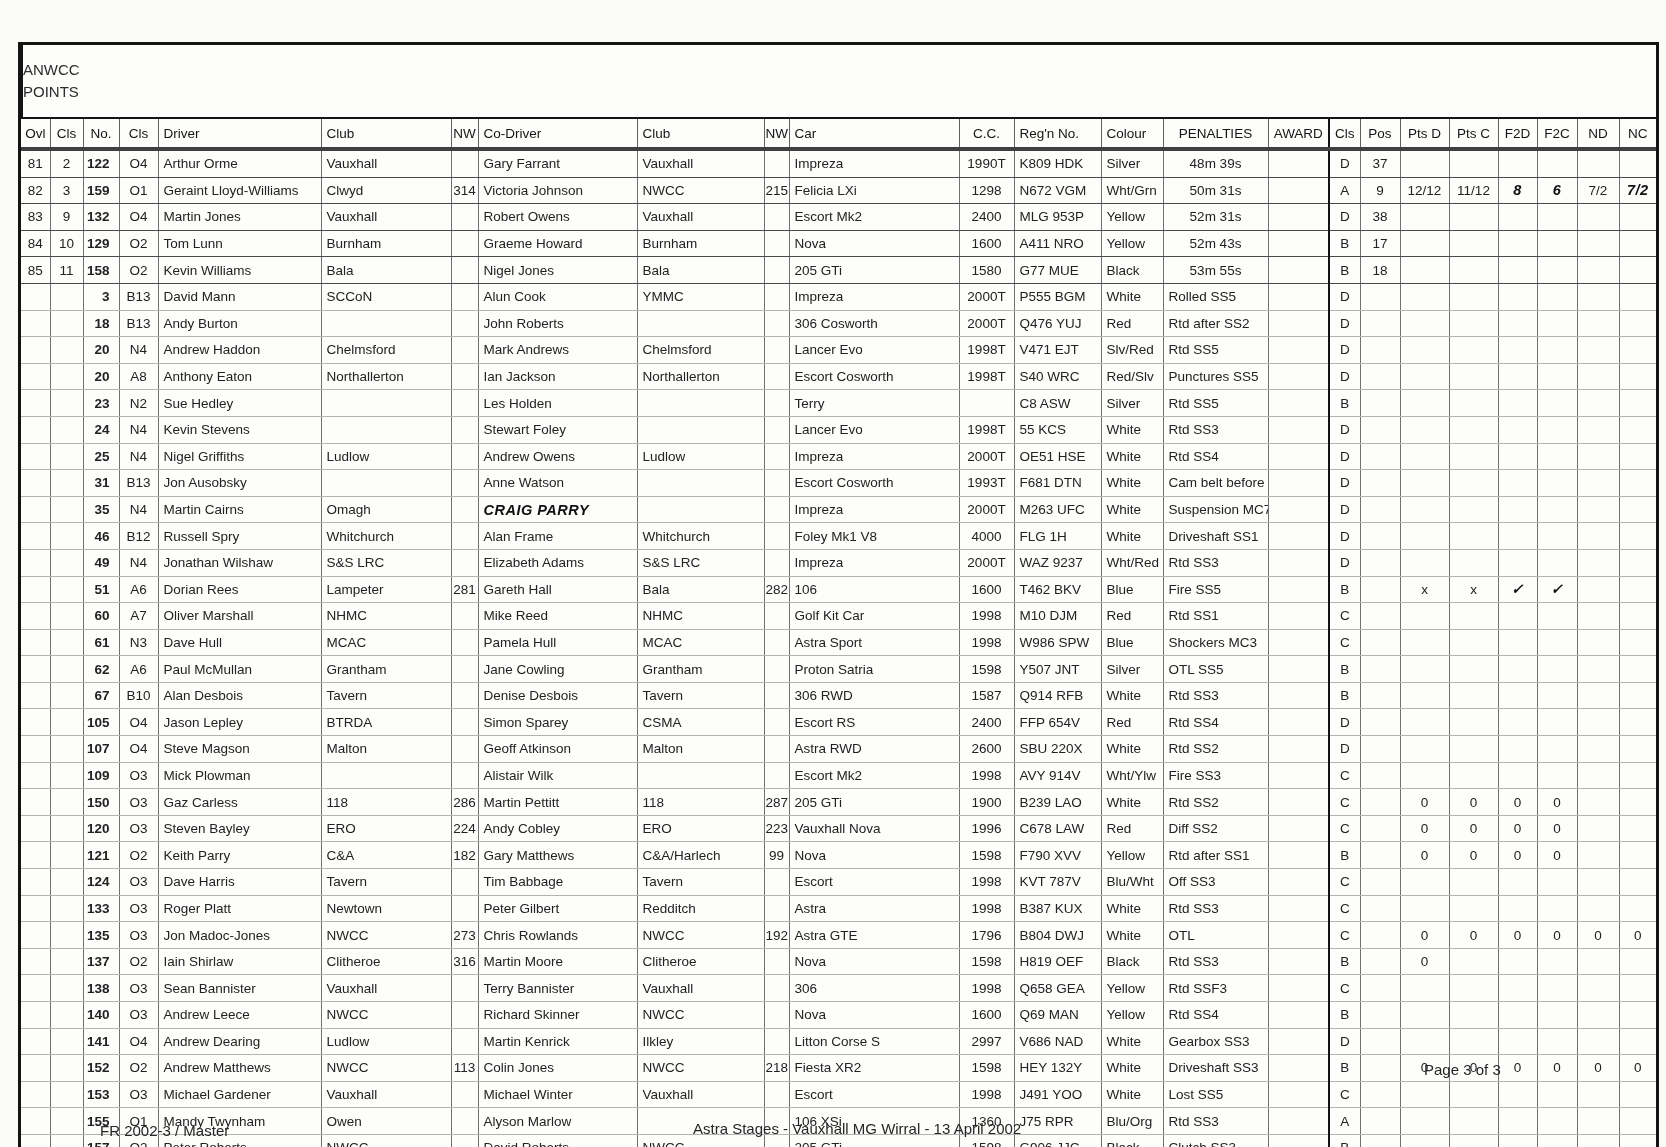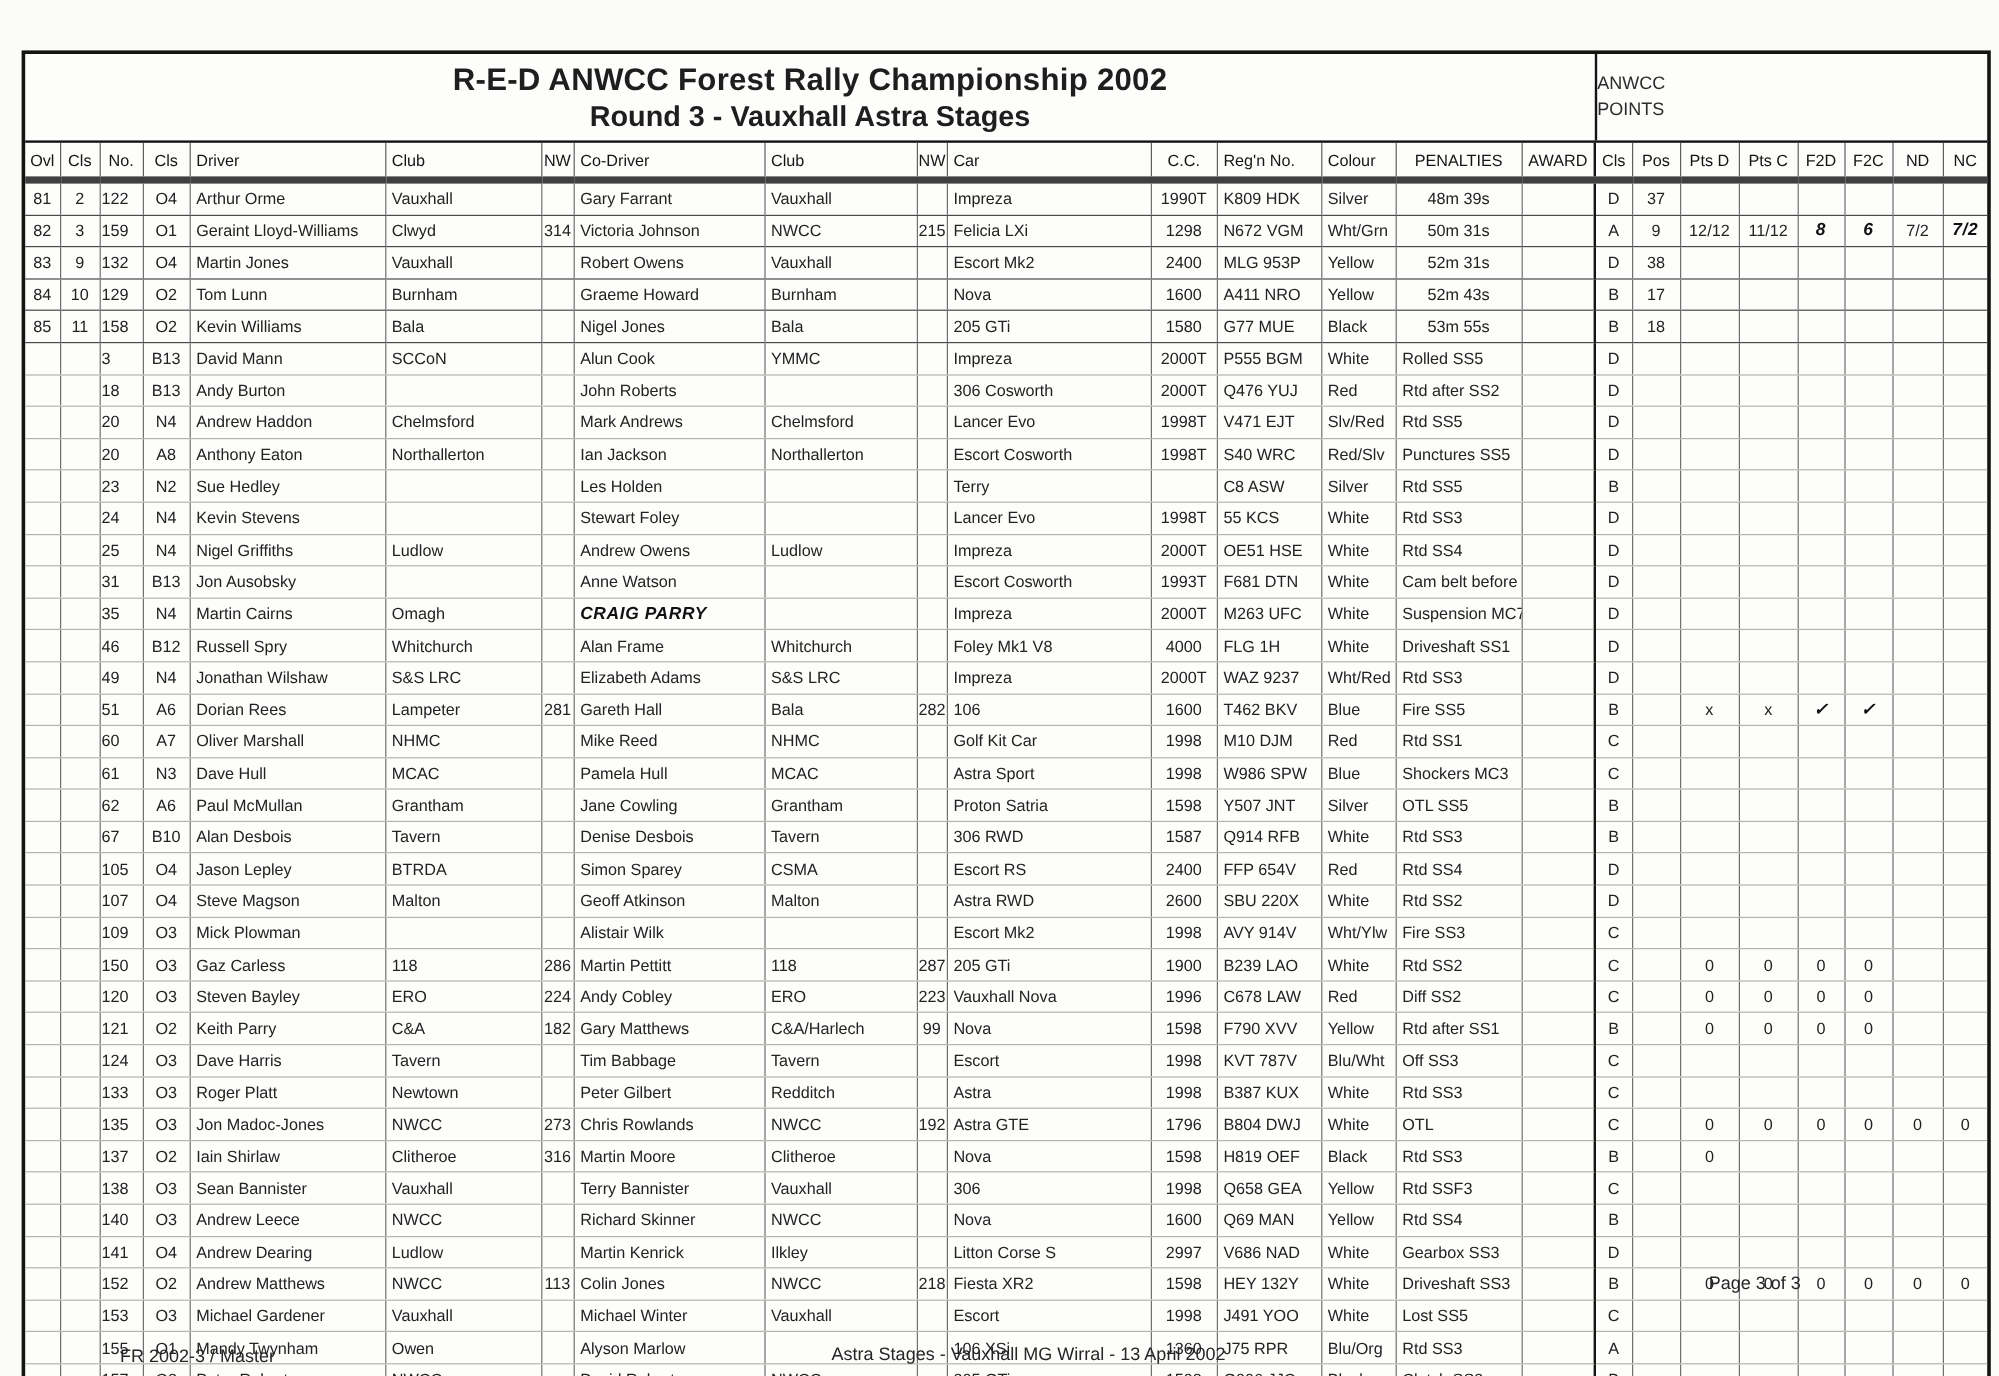--- a/index.html
+++ b/index.html
@@ -10,45 +10,41 @@
   .sheet{position:absolute;left:18px;top:42px;width:1635px;border:3px solid #141414;background:#fdfdfb;}
   
   .title-band{display:flex;height:72px;border-bottom:2px solid #141414;}
   .title-main{width:1308px;display:flex;flex-direction:column;justify-content:center;align-items:center;}
   .title-main .t1{font-size:26px;font-weight:bold;letter-spacing:.2px;}
   .title-main .t2{font-size:24px;font-weight:bold;margin-top:2px;}
   .title-points{flex:1;border-left:2px solid #141414;display:flex;flex-direction:column;justify-content:center;align-items:flex-start;font-size:15px;color:#2c2c2c;line-height:1.45;}
   
   table{border-collapse:collapse;table-layout:fixed;width:1635px;}
   th,td{overflow:hidden;white-space:nowrap;vertical-align:middle;font-weight:normal;}
-  th{font-size:13.5px;height:26px;border-left:1px solid #5f5f5f;border-bottom:6px solid #404040;color:#151515;}
+  th{font-size:13.5px;height:26px;border-left:1px solid #5f5f5f;border-bottom:4px solid #404040;color:#151515;}
   td{font-size:13.5px;height:23.6px;border-left:1px solid #707070;border-bottom:1px solid #b3b3b1;color:#222;}
   th:first-child,td:first-child{border-left:none;}
   tr.fin td{border-bottom:1.5px solid #4a4a4a;}
   td.sep,th.sep{border-left:2px solid #141414;}
   .al{text-align:left;padding-left:5px;}
   .ac{text-align:center;}
-  .ar{padding-right:9px;}
+  .ar{text-align:right;padding-right:9px;font-weight:bold;}
   .hw{font-style:italic;font-weight:bold;font-size:14.5px;letter-spacing:.5px;color:#111;}
   
   .footer-item{position:absolute;font-size:15px;color:#262626;text-align:center;}
   .f-left{left:100px;top:1122px;}
   .f-center{left:660px;top:1120px;margin-left:33px;}
   .f-right{left:1424px;top:1061px;}
 </style>
 </head>
 <body>
 
 <div class="page">
   <div class="sheet">
     <div class="title-band">
-      <div class="title-main">
-        <div class="t1">R-E-D ANWCC Forest Rally Championship 2002</div>
-        <div class="t2">Round 3 - Vauxhall Astra Stages</div>
-      </div>
       <div class="title-points">
         <div>ANWCC</div>
         <div>POINTS</div>
       </div>
     </div>
     <table id="results-table">
       <colgroup>
           <col style="width: 29px;">
           <col style="width: 33px;">
           <col style="width: 36px;">

